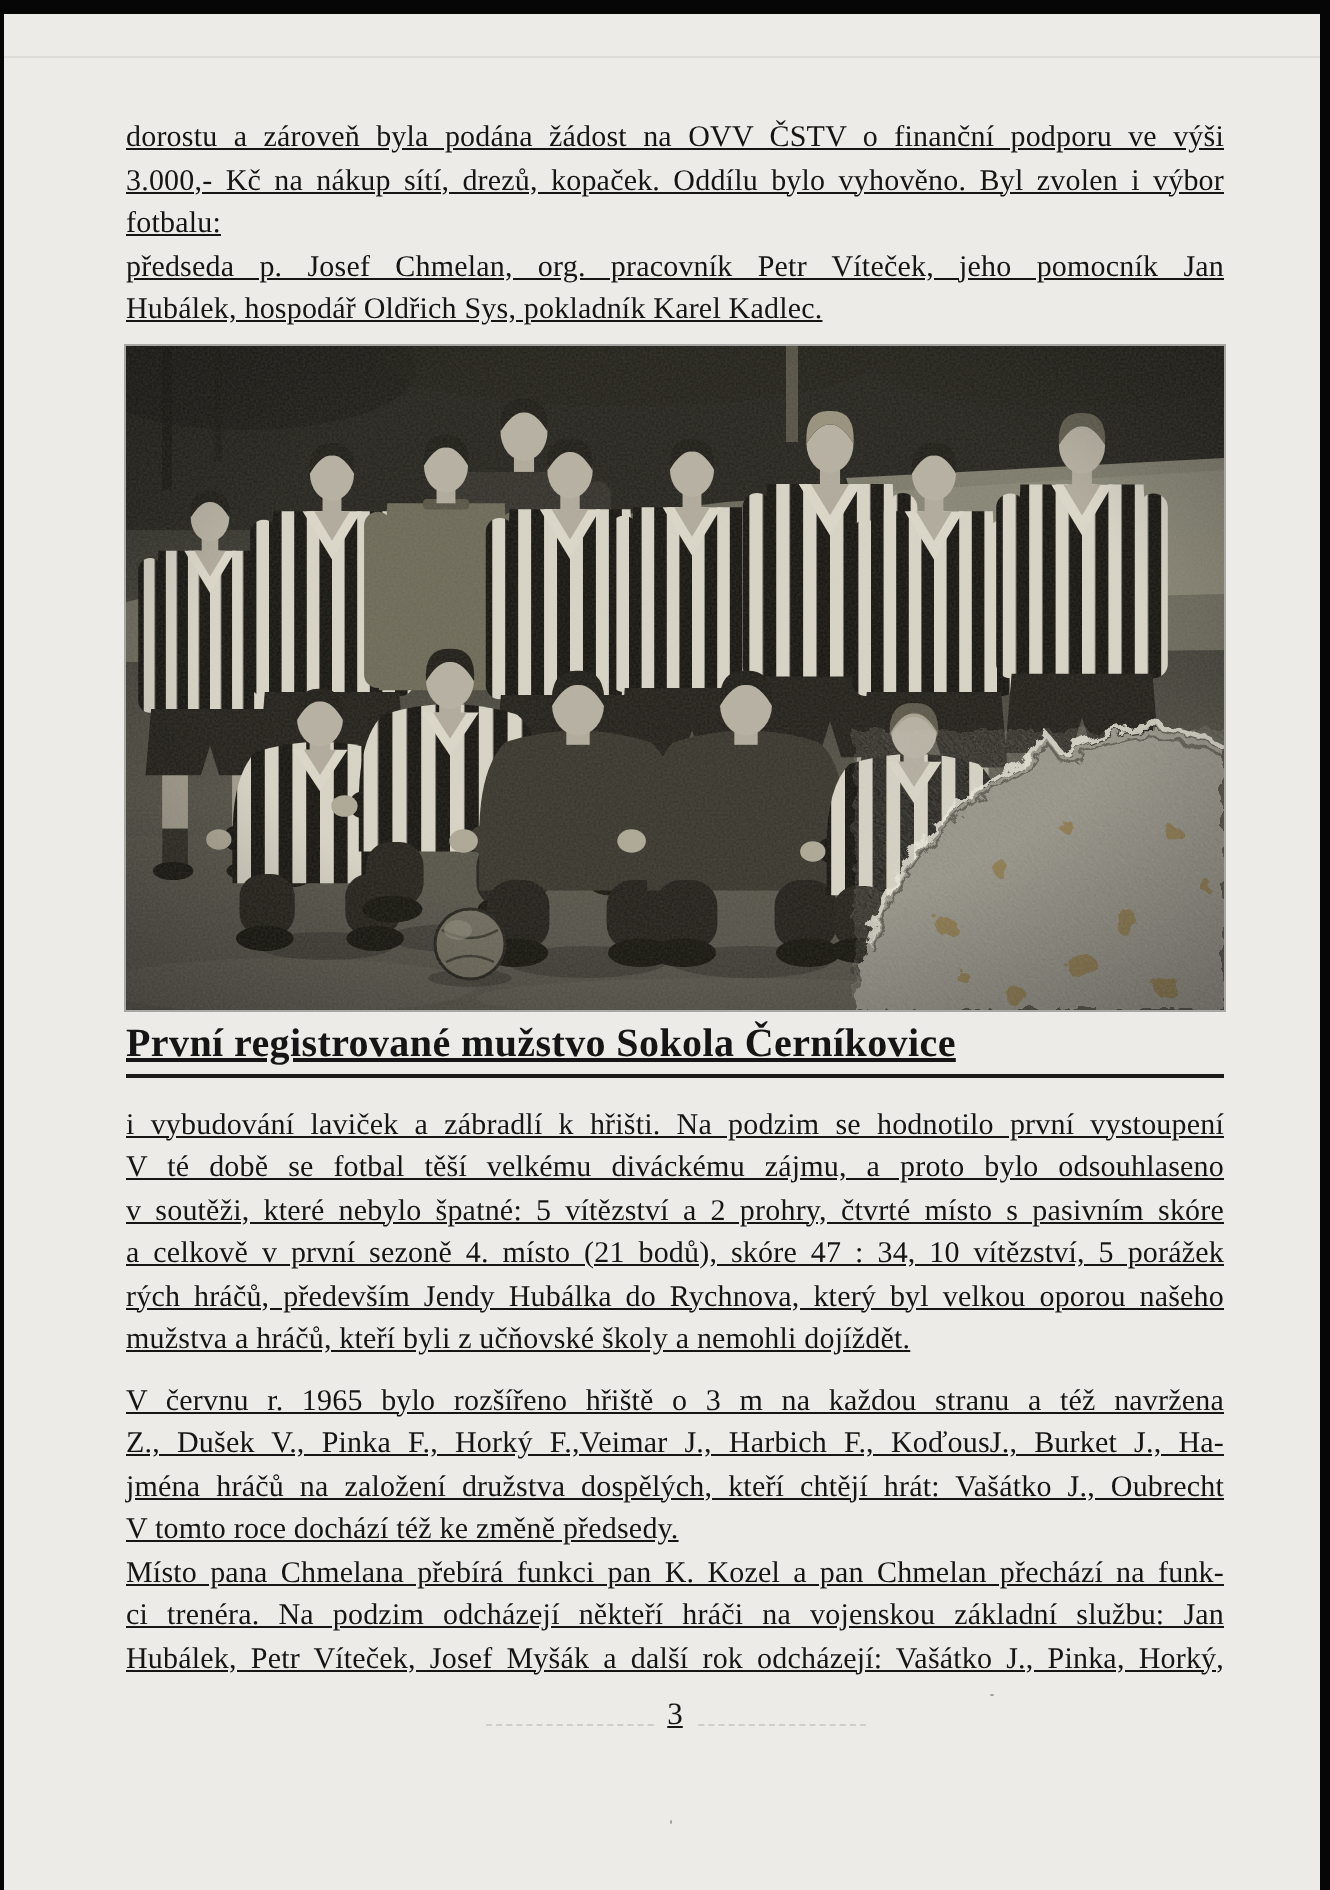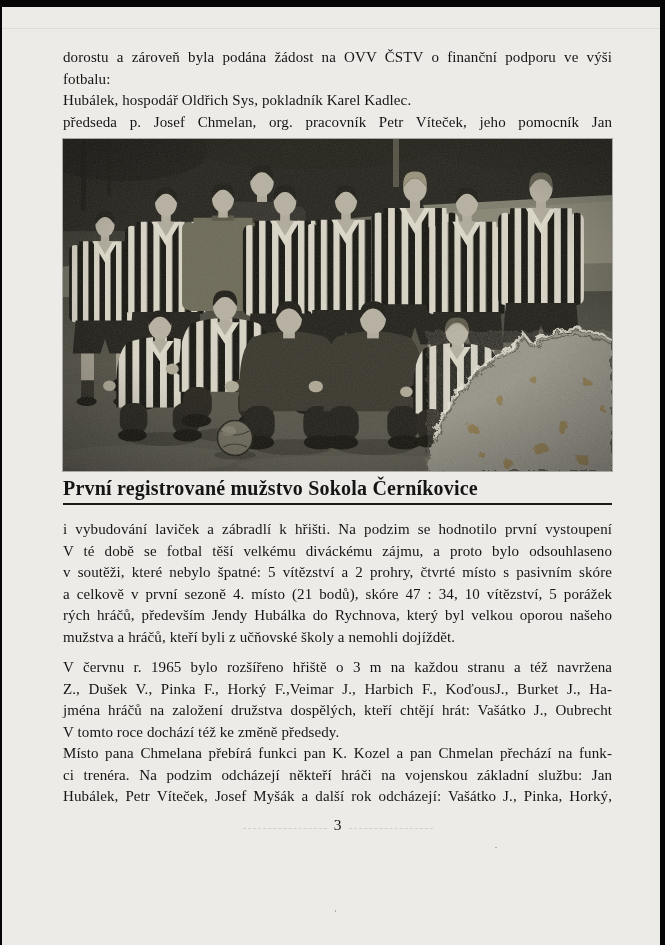--- a/index.html
+++ b/index.html
@@ -10,21 +10,21 @@
     height:938px;
     background:#ecebe8;
     color:#151515;
     overflow:hidden;
   }
   .scan-page::before{
     content:"";position:absolute;top:21px;left:0;right:0;height:1px;background:#dddcd8;
   }
   .speck{position:absolute;background:#9a9994;border-radius:50%;}
   .content{
-    position:absolute;left:61px;top:40px;width:549px;
+    position:absolute;left:61px;top:52px;width:549px;text-decoration:underline;
   }
   .para{margin:0;}
   .tline{
     font-size:15px;
     line-height:21.5px;
     letter-spacing:0.1px;
     text-align:justify;
     text-align-last:justify;
     white-space:nowrap;
   }
@@ -65,25 +65,26 @@
 
 <div class="scan-page">
   <div class="speck" style="left:148px;top:347px;width:2px;height:2px;"></div>
   <div class="speck" style="left:493px;top:840px;width:2px;height:1px;"></div>
   <div class="speck" style="left:333px;top:903px;width:1px;height:2px;"></div>
 
   <div class="content">
 
     <div class="para">
         <div class="tline">dorostu a zároveň byla podána žádost na OVV ČSTV o finanční podporu ve výši</div>
+        <div class="tline">3.000,- Kč na nákup sítí, drezů, kopaček. Oddílu bylo vyhověno. Byl zvolen i výbor</div>
         <div class="tline tline-last">fotbalu:</div>
       </div>
     <div class="para">
+        <div class="tline">předseda p. Josef Chmelan, org. pracovník Petr Víteček, jeho pomocník Jan</div>
         <div class="tline tline-last">Hubálek, hospodář Oldřich Sys, pokladník Karel Kadlec.</div>
-        <div class="tline">předseda p. Josef Chmelan, org. pracovník Petr Víteček, jeho pomocník Jan</div>
       </div>
 
     <div class="photo">
       <svg viewBox="0 0 549 332" xmlns="http://www.w3.org/2000/svg">
         <defs>
           <pattern id="stripes" patternUnits="userSpaceOnUse" width="12" height="12">
             <rect width="12" height="12" fill="#d8d4c6"></rect>
             <rect x="6" width="6" height="12" fill="#14130e"></rect>
           </pattern>
           <linearGradient id="bgfade" x1="0" y1="0" x2="0" y2="1">

